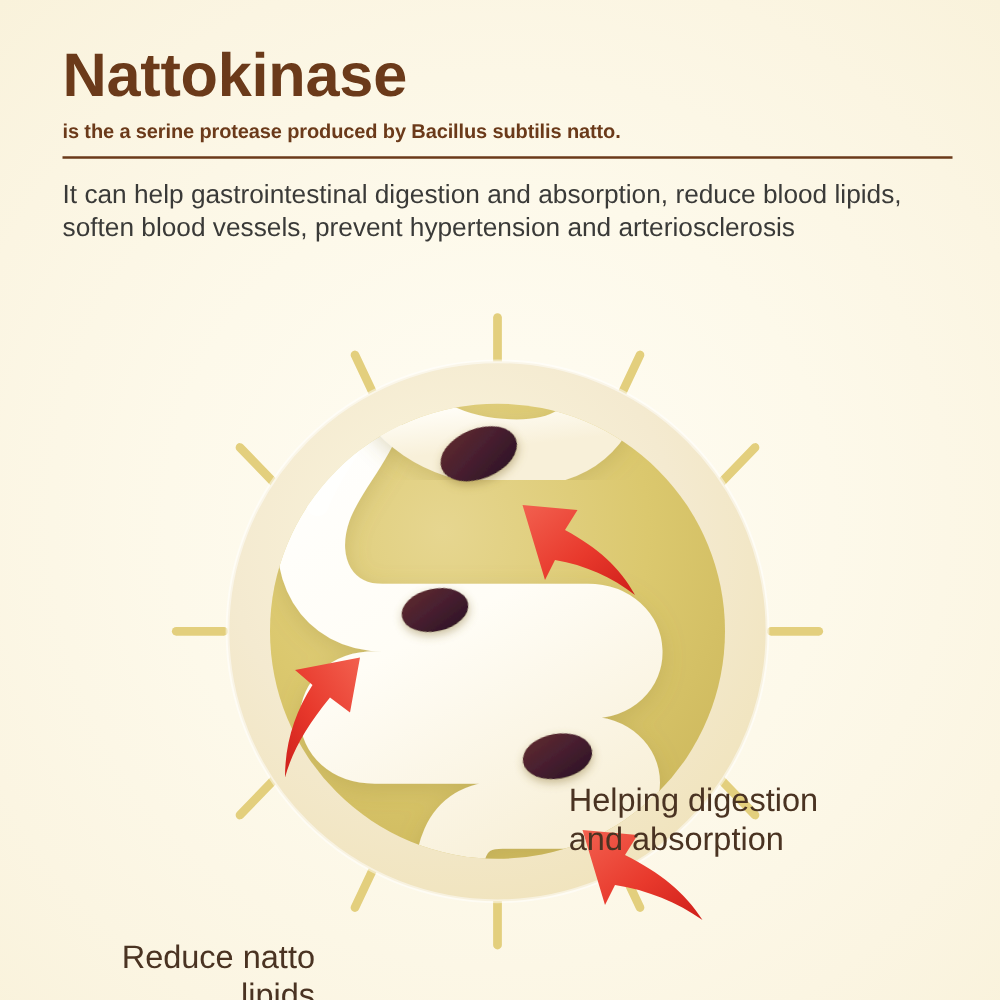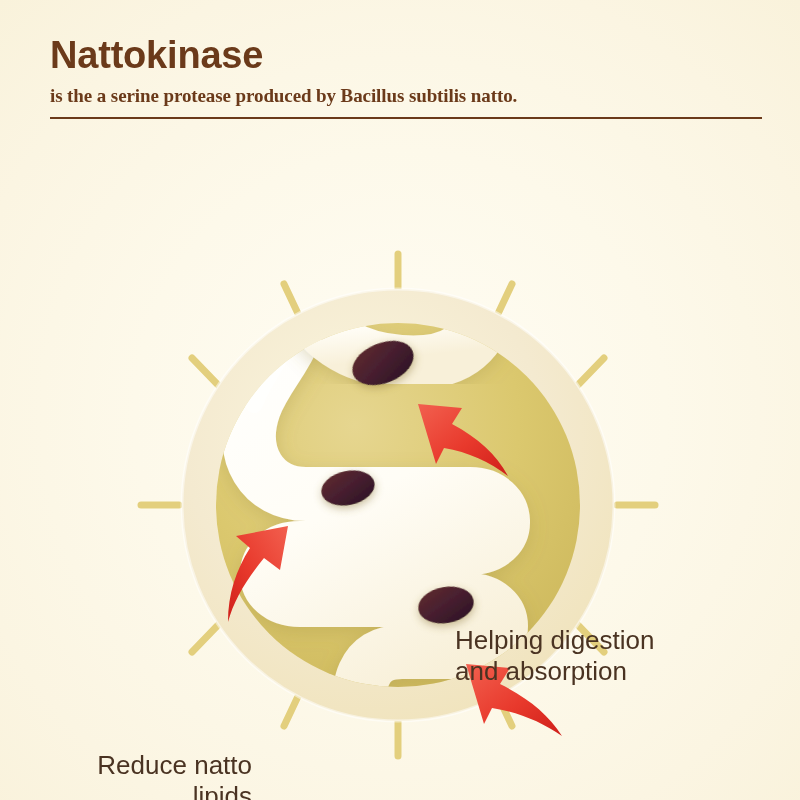--- a/index.html
+++ b/index.html
@@ -23,35 +23,34 @@
   }
 
   
   #header {
     position: absolute;
     left: 50px;
     top: 36px;
     width: 712px;
   }
   .title {
-    font-size: 38px;
+    font-size: 49px;
     font-weight: bold;
     color: #6b3a1a;
     letter-spacing: -0.2px;
     line-height: 1.05;
     margin: 0;
   }
   .subtitle {
-    font-size: 19px;
+    font-size: 16px;
     font-weight: bold;
     color: #6b3a1a;
     line-height: 1.2;
     margin: 9px 0 0 0;
     letter-spacing: -0.1px;
-    font-family: Liberation Serif, serif;
   }
   .rule {
     margin-top: 9px;
     height: 2px;
     width: 712px;
     background: #6b3a1a;
   }
   .lede {
     margin: 15px 0 0 0;
     font-size: 21px;
@@ -91,20 +90,21 @@
 </style>
 </head>
 <body>
 
 <div id="stage">
 
   <div id="header">
     <h1 class="title">Nattokinase</h1>
     <div class="subtitle">is the a serine protease produced by Bacillus subtilis natto.</div>
     <div class="rule"></div>
+    <p class="lede">It can help gastrointestinal digestion and absorption, reduce blood lipids, soften blood vessels, prevent hypertension and arteriosclerosis</p>
   </div>
 
   <div id="illustration">
     <svg width="800" height="568" viewBox="0 0 800 568">
       <defs>
         <radialGradient id="gOuterRing" cx="42%" cy="34%" r="72%">
           <stop offset="0%" stop-color="#fbf6de"></stop>
           <stop offset="58%" stop-color="#f4ead0"></stop>
           <stop offset="100%" stop-color="#f0e3bb"></stop>
         </radialGradient>

